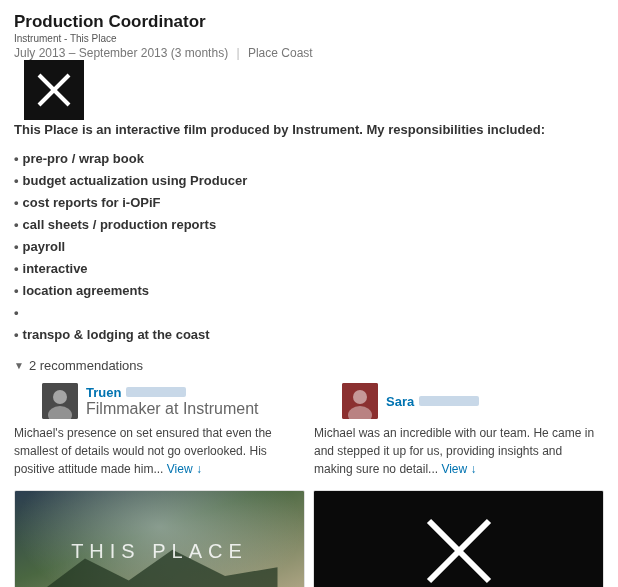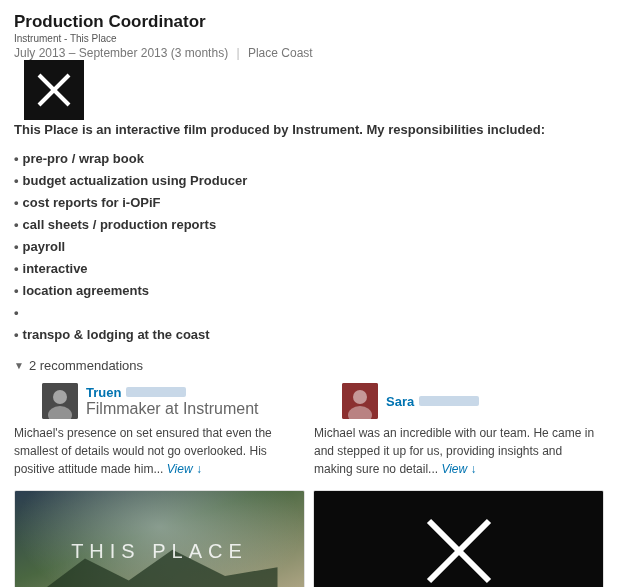--- a/index.html
+++ b/index.html
@@ -163,21 +163,20 @@
 
     .rec-text {
       font-size: 12px;
       color: #444;
       line-height: 1.5;
     }
 
     .view-link {
       color: #0073b1;
       cursor: pointer;
-      font-style: italic;
     }
 
     .media-row {
       display: flex;
       gap: 8px;
       margin-top: 12px;
     }
 
     .media-card {
       flex: 1;

